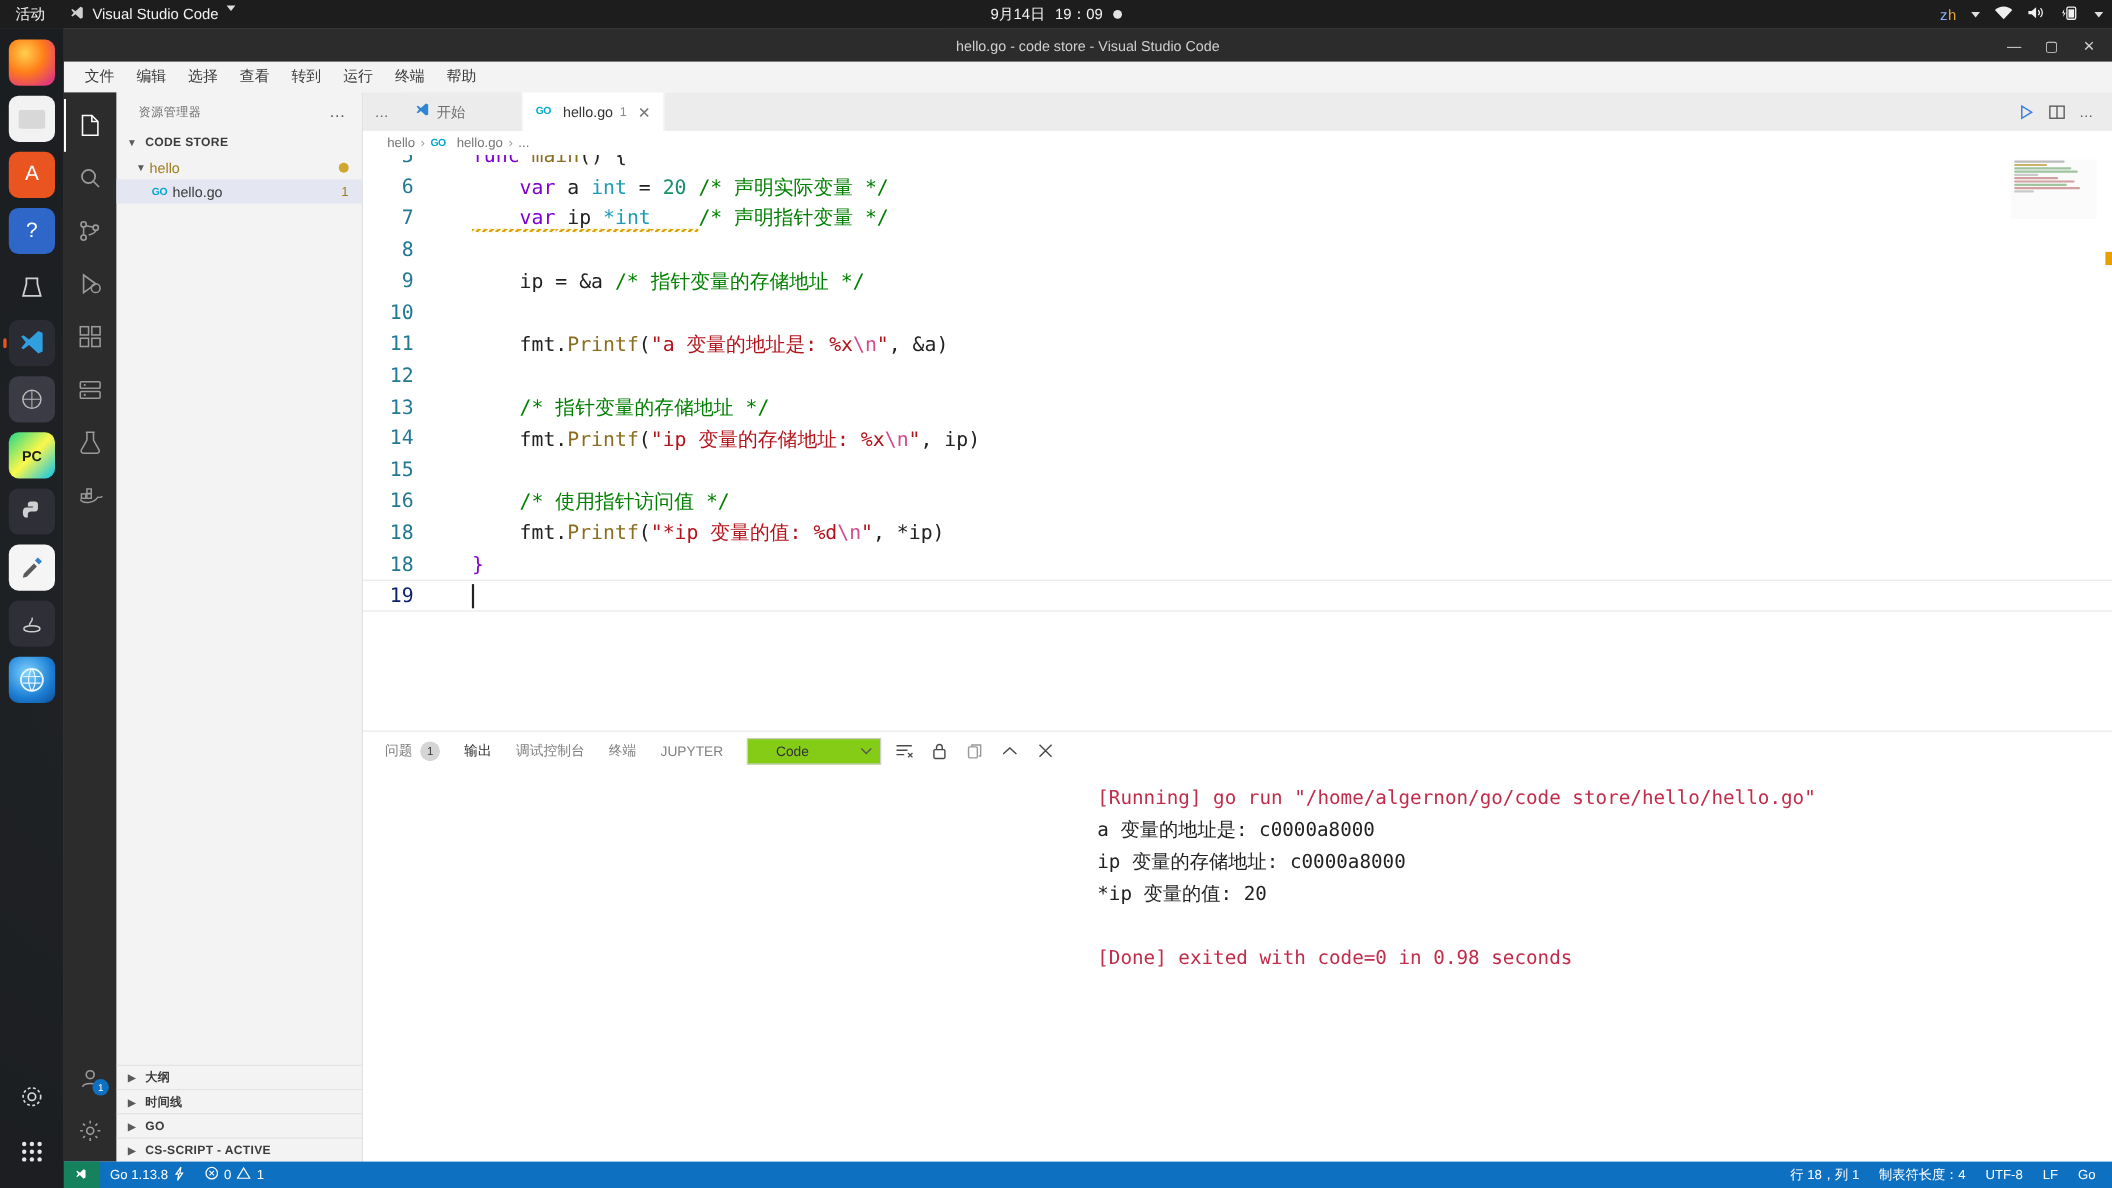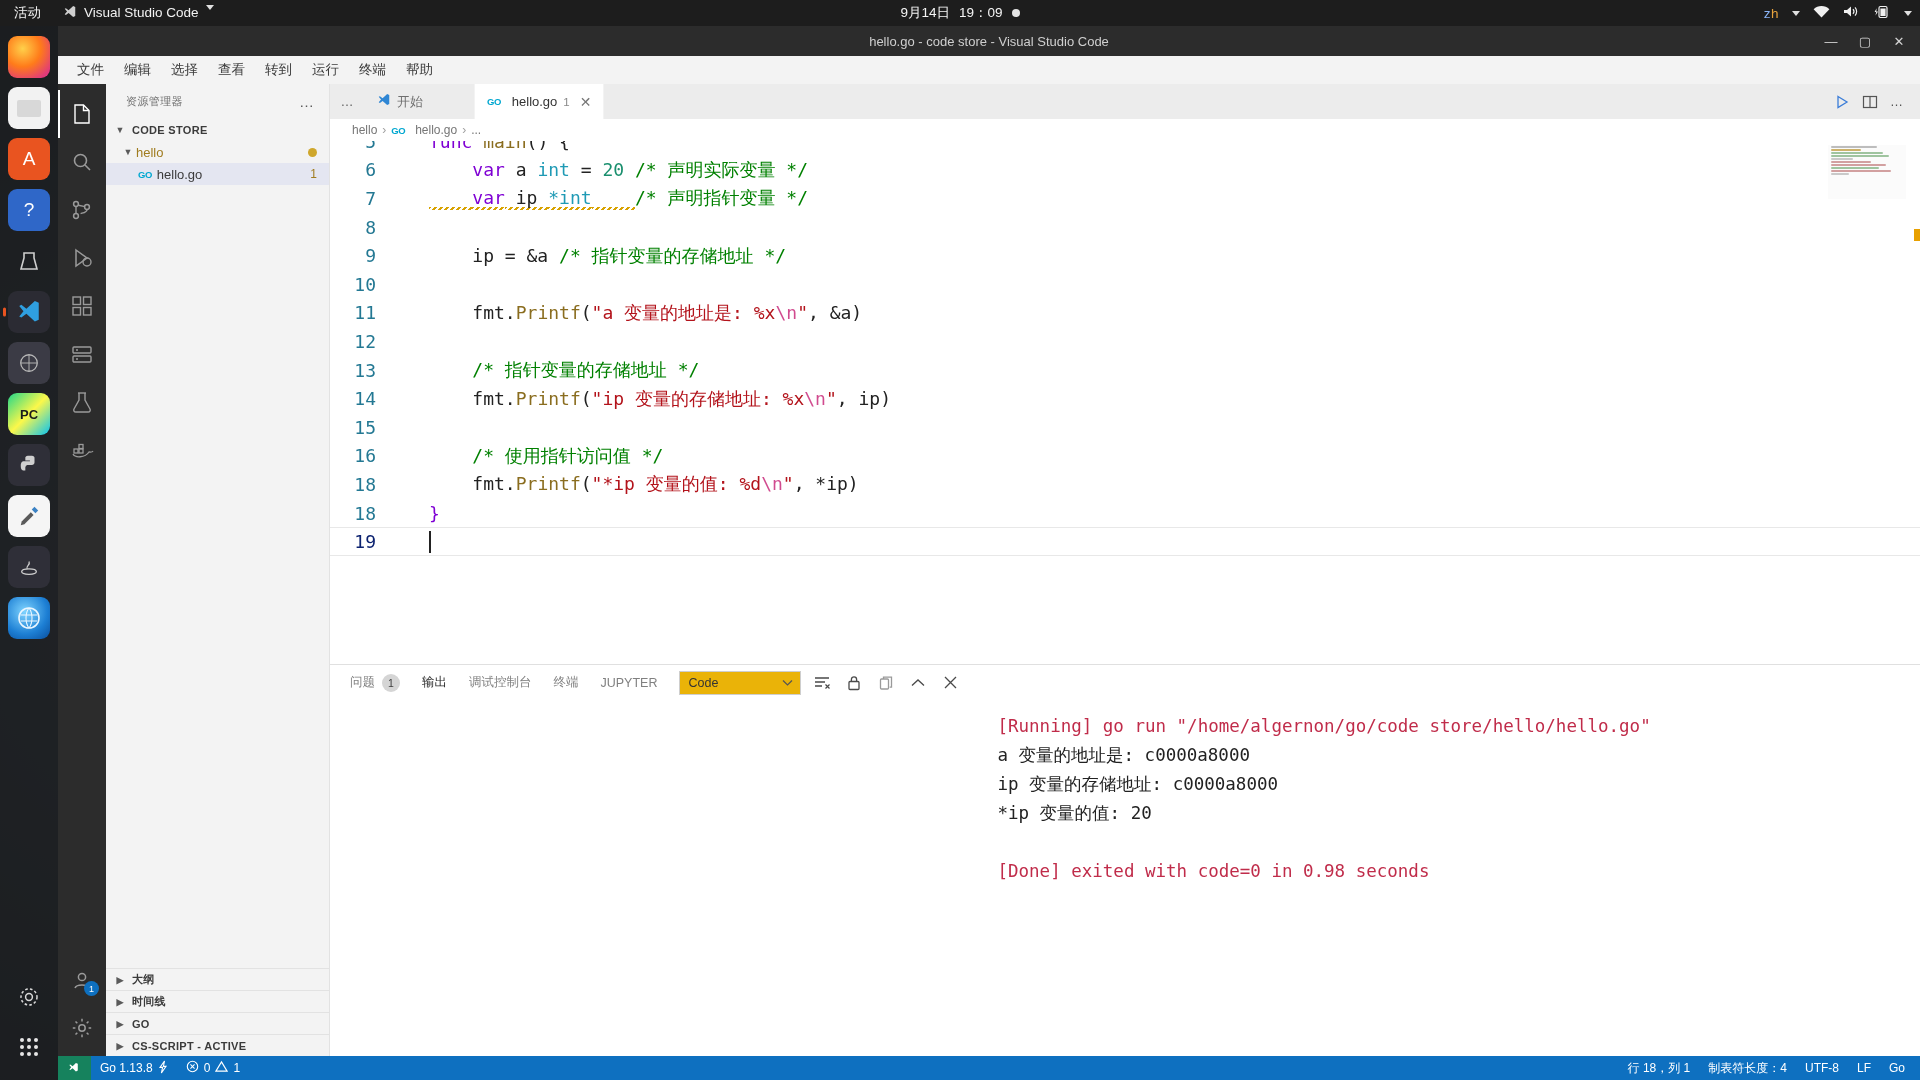--- a/index.html
+++ b/index.html
@@ -211,23 +211,23 @@
   .vs-panel { height: 392px; background: #fff; display: flex; flex-direction: row; flex: none; border-top: 1px solid #e0e0e0; }
   .panel-tabs { height: 35px; display: flex; align-items: center; padding-left: 20px; gap: 22px; flex: none; position: relative; }
   .ptab { font-size: 12.5px; color: #808080; display: flex; align-items: center; gap: 7px; height: 35px; }
   .ptab.active { color: #2b2b2b; }
   .ptab-badge {
     min-width: 18px; height: 18px; border-radius: 10px; background: #d5d5d5; color: #3c3c3c;
     font-size: 10.5px; display: flex; align-items: center; justify-content: center; padding: 0 5px;
   }
   .panel-right { margin-left: auto; display: flex; align-items: center; gap: 10px; padding-right: 14px; }
   .panel-select {
-    width: 122px; height: 24px; border: 1px solid #cecece; background: #eab308;
+    width: 122px; height: 24px; border: 1px solid #cecece; background: #84cc16;
     font-size: 12.5px; color: #333; display: flex; align-items: center;
-    justify-content: space-between; padding: 0 7px 0 8px;
+    justify-content: space-between; padding: 0 7px 0 25px;
   }
   .panel-ic { width: 22px; height: 22px; display: flex; align-items: center; justify-content: center; color: #4a4a4a; }
   .panel-body {
     flex: 1; padding: 18px 0 0 22px; font-family: "DejaVu Sans Mono", monospace;
     font-size: 17.5px; line-height: 29px; color: #222; overflow: hidden;
   }
   .out-done { color: #c02c4a; }
   .out-run { color: #c02c4a; }
   .out-blank { height: 29px; }
 

